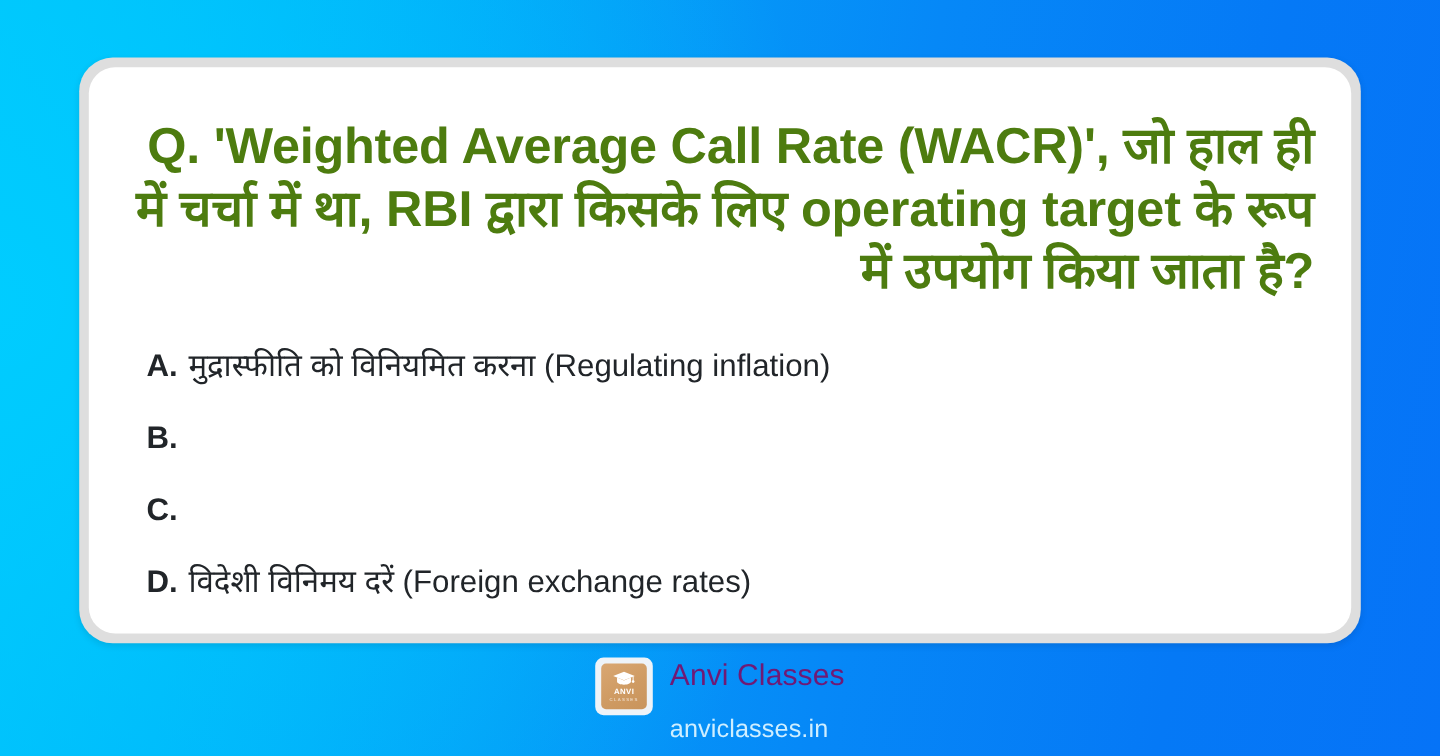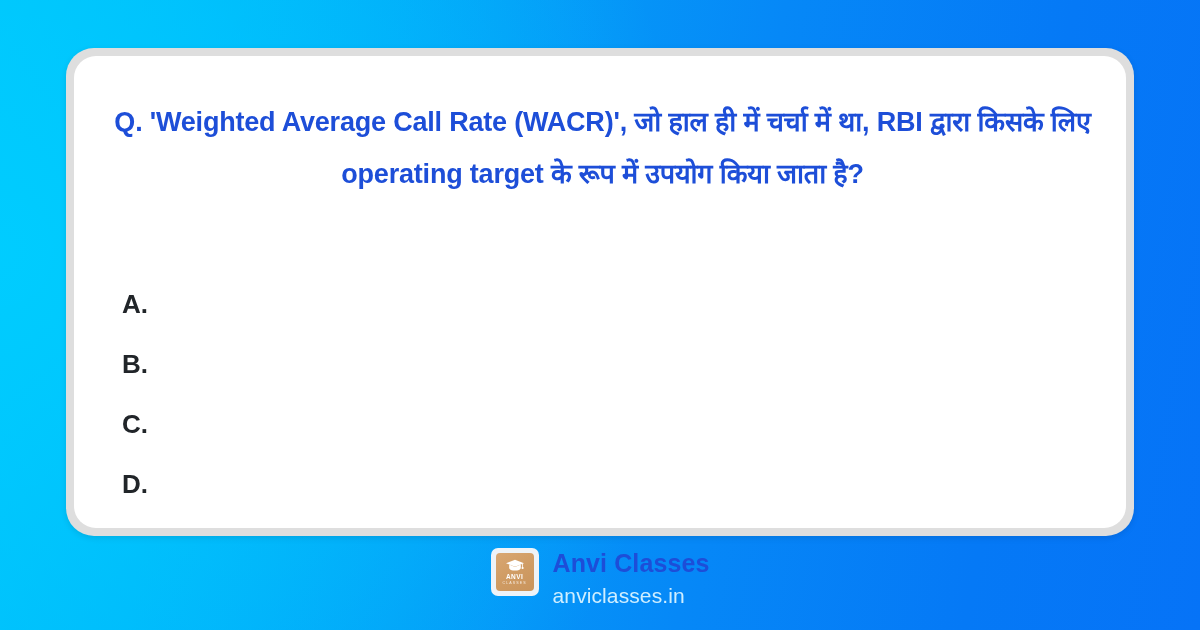--- a/index.html
+++ b/index.html
@@ -34,25 +34,25 @@
     background:#ffffff;
     border-radius:22px;
   }
 
   
   #question {
     position:absolute;
     left:36px; top:40px;
     width:985px;
     font-weight:700;
-    font-size:27px;
+    font-size:42px;
     line-height:52px;
     letter-spacing:-0.2px;
-    color:#1d4ed8;
-    text-align:center;
+    color:#4d7c0f;
+    text-align:right;
   }
 
   
   #options {
     position:absolute;
     left:48px; top:228px;
     width:960px;
   }
   .option {
     display:flex;
@@ -117,61 +117,63 @@
     font-size:3.6px;
     font-weight:400;
     color:#f6ece2;
     letter-spacing:1.1px;
     line-height:5px;
   }
   #brand-text { padding-top:1px; }
   #brand-name {
     font-size:25px;
     line-height:28px;
-    color:#1d4ed8;
-    font-weight:700;
+    color:#701a75;
+    font-weight:400;
     letter-spacing:0.1px;
   }
   #brand-url {
     font-size:21px;
     line-height:26px;
     color:#cfeeff;
     font-weight:400;
     letter-spacing:0.1px;
-    margin-top:6px;
+    margin-top:18px;
   }
 </style>
 </head>
 <body>
 
 <div id="card-wrap">
   <div id="card">
 
     <div id="question">
       <span>Q. 'Weighted Average Call Rate (WACR)', जो हाल ही में चर्चा</span>
       <span>में था, RBI द्वारा किसके लिए operating target के रूप में उपयोग</span>
       <span>किया जाता है?</span>
     </div>
 
     <div id="options">
 
       <div class="option">
         <span class="letter">A.</span>
+        <span class="text">मुद्रास्फीति को विनियमित करना (Regulating inflation)</span>
       </div>
 
       <div class="option">
         <span class="letter">B.</span>
       </div>
 
       <div class="option">
         <span class="letter">C.</span>
       </div>
 
       <div class="option">
         <span class="letter">D.</span>
+        <span class="text">विदेशी विनिमय दरें (Foreign exchange rates)</span>
       </div>
 
     </div>
   </div>
 </div>
 
 <div id="footer">
   <div id="brand">
 
     <div id="logo-tile">

